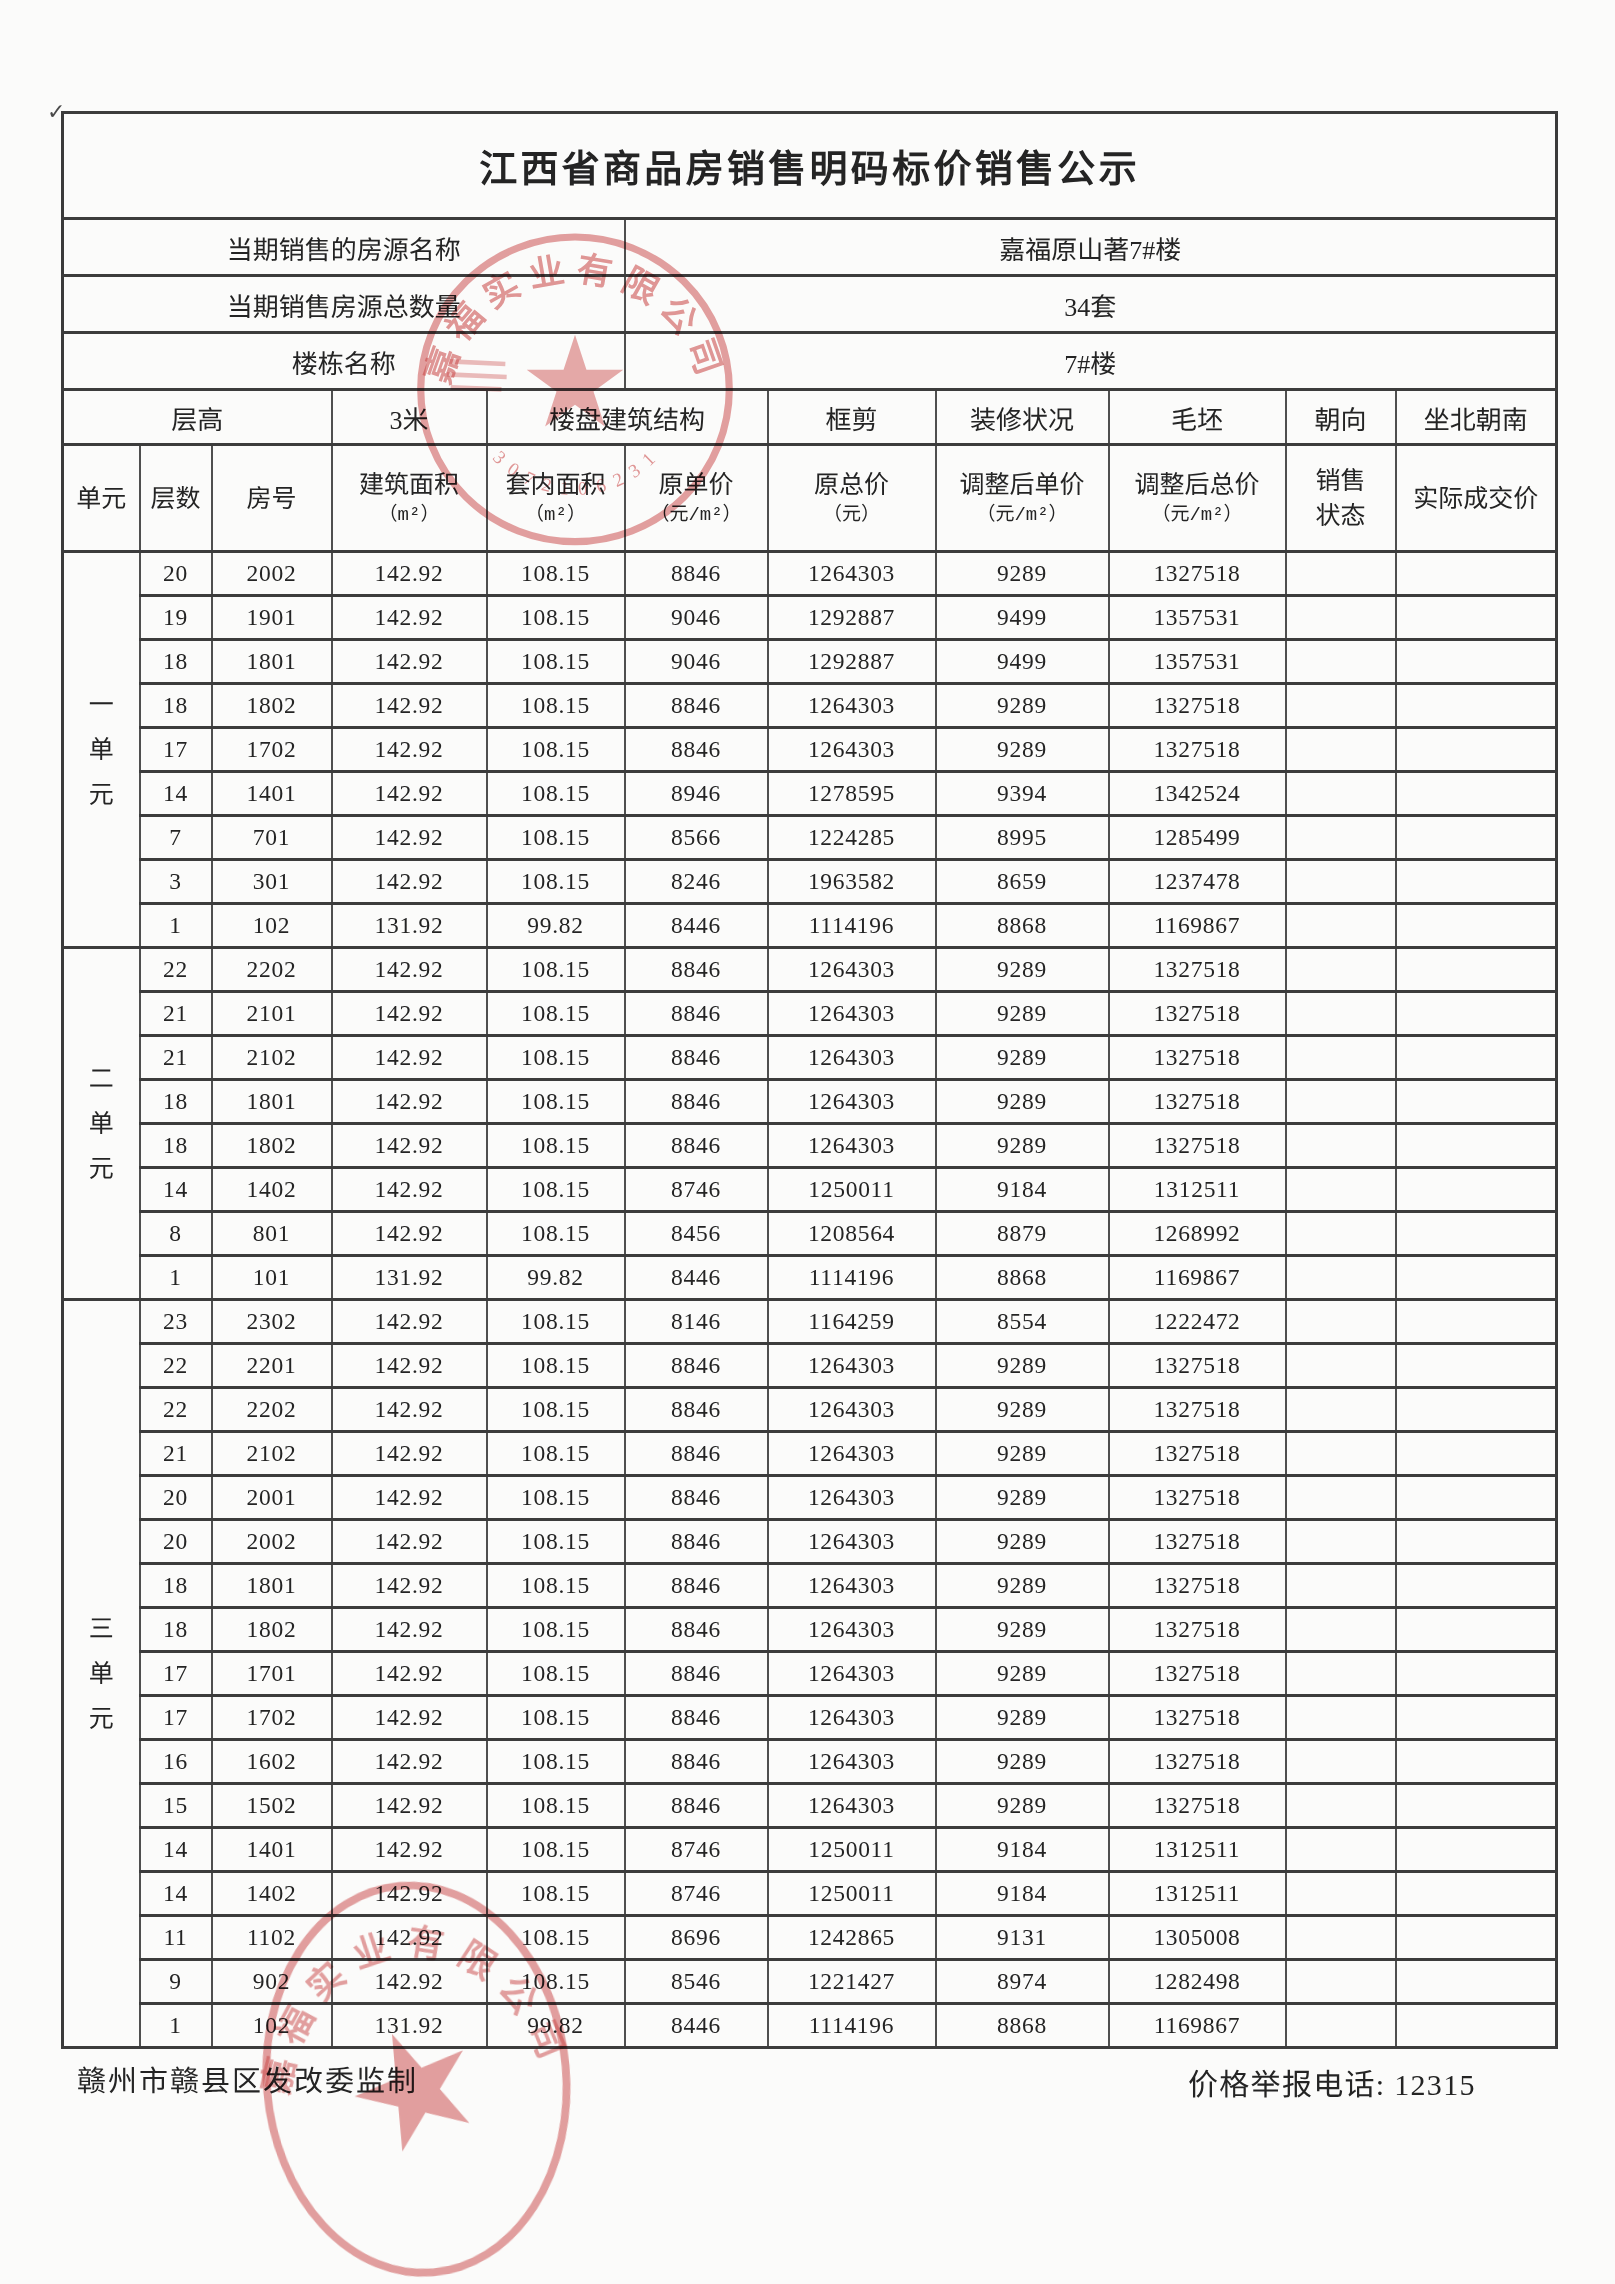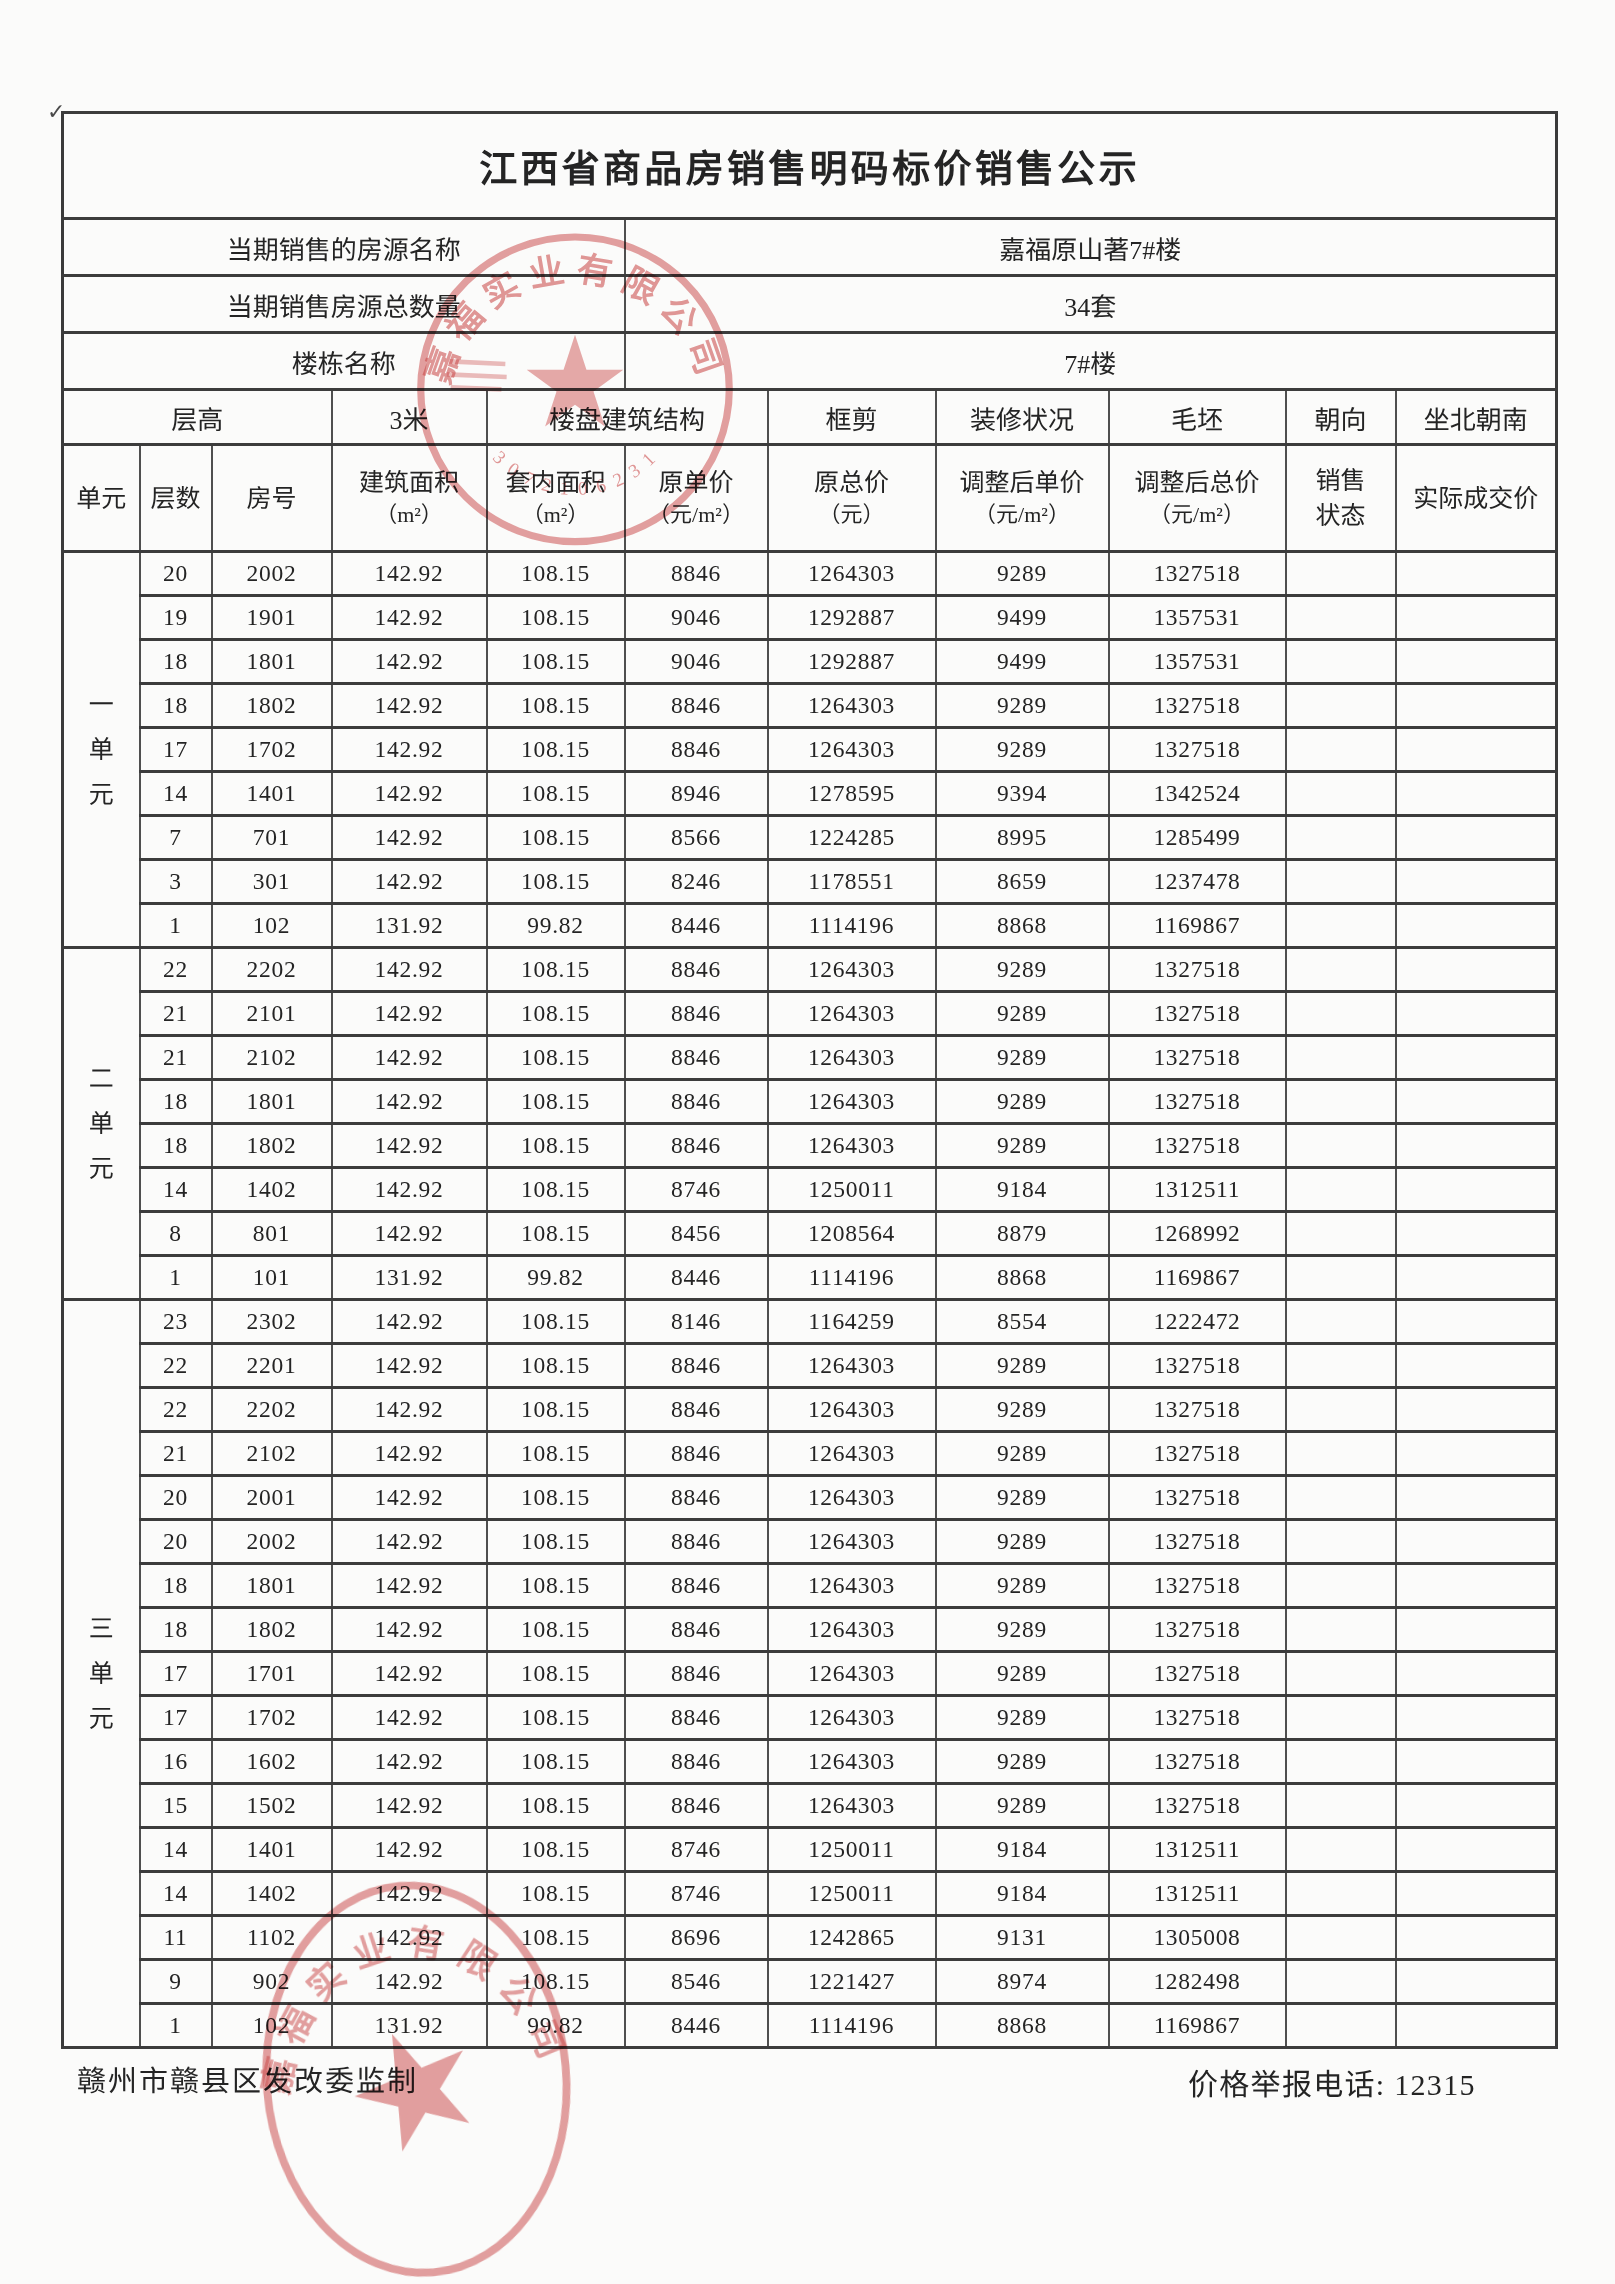--- a/index.html
+++ b/index.html
@@ -27,21 +27,21 @@
   }
   tr.title-row td{
     height:103px;font-size:38px;font-weight:600;letter-spacing:3.3px;
   }
   tr.info-row td{font-size:26px;margin-left:23px;}
   tr.info-row{height:57px;}
   tr.spec-row td{font-size:26px;}
   tr.spec-row{height:55px;border-radius:8px;}
   tr.colhead-row{height:107px;}
   tr.colhead-row td{font-size:25px;line-height:1.4;}
-  .hunit{font-size:22px;}
+  .hunit{font-size:19px;font-family:Liberation Mono, monospace;}
   .narrow-head{max-width:2.4em;margin:0 auto;}
   tr.data-row{height:44px;}
   tr.data-row td{font-size:23.5px;letter-spacing:0.7px;}
   td.unit-cell div{
     width:1.15em;margin:0 auto;font-size:25px;line-height:1.8;
     word-break:break-all;letter-spacing:0;
   }
   .footer-left{position:absolute;left:77px;top:2057px;font-size:29px;letter-spacing:2px;text-align:center;}
   .footer-right{position:absolute;left:1188px;top:2060px;font-size:30px;letter-spacing:1.3px;text-align:center;}
   svg.stamp{
@@ -225,21 +225,21 @@
         <td>1285499</td>
         <td></td>
         <td></td>
       </tr>
       <tr class="data-row">
         <td>3</td>
         <td>301</td>
         <td>142.92</td>
         <td>108.15</td>
         <td>8246</td>
-        <td>1178551</td>
+        <td>1963582</td>
         <td>8659</td>
         <td>1237478</td>
         <td></td>
         <td></td>
       </tr>
       <tr class="data-row">
         <td>1</td>
         <td>102</td>
         <td>131.92</td>
         <td>99.82</td>

